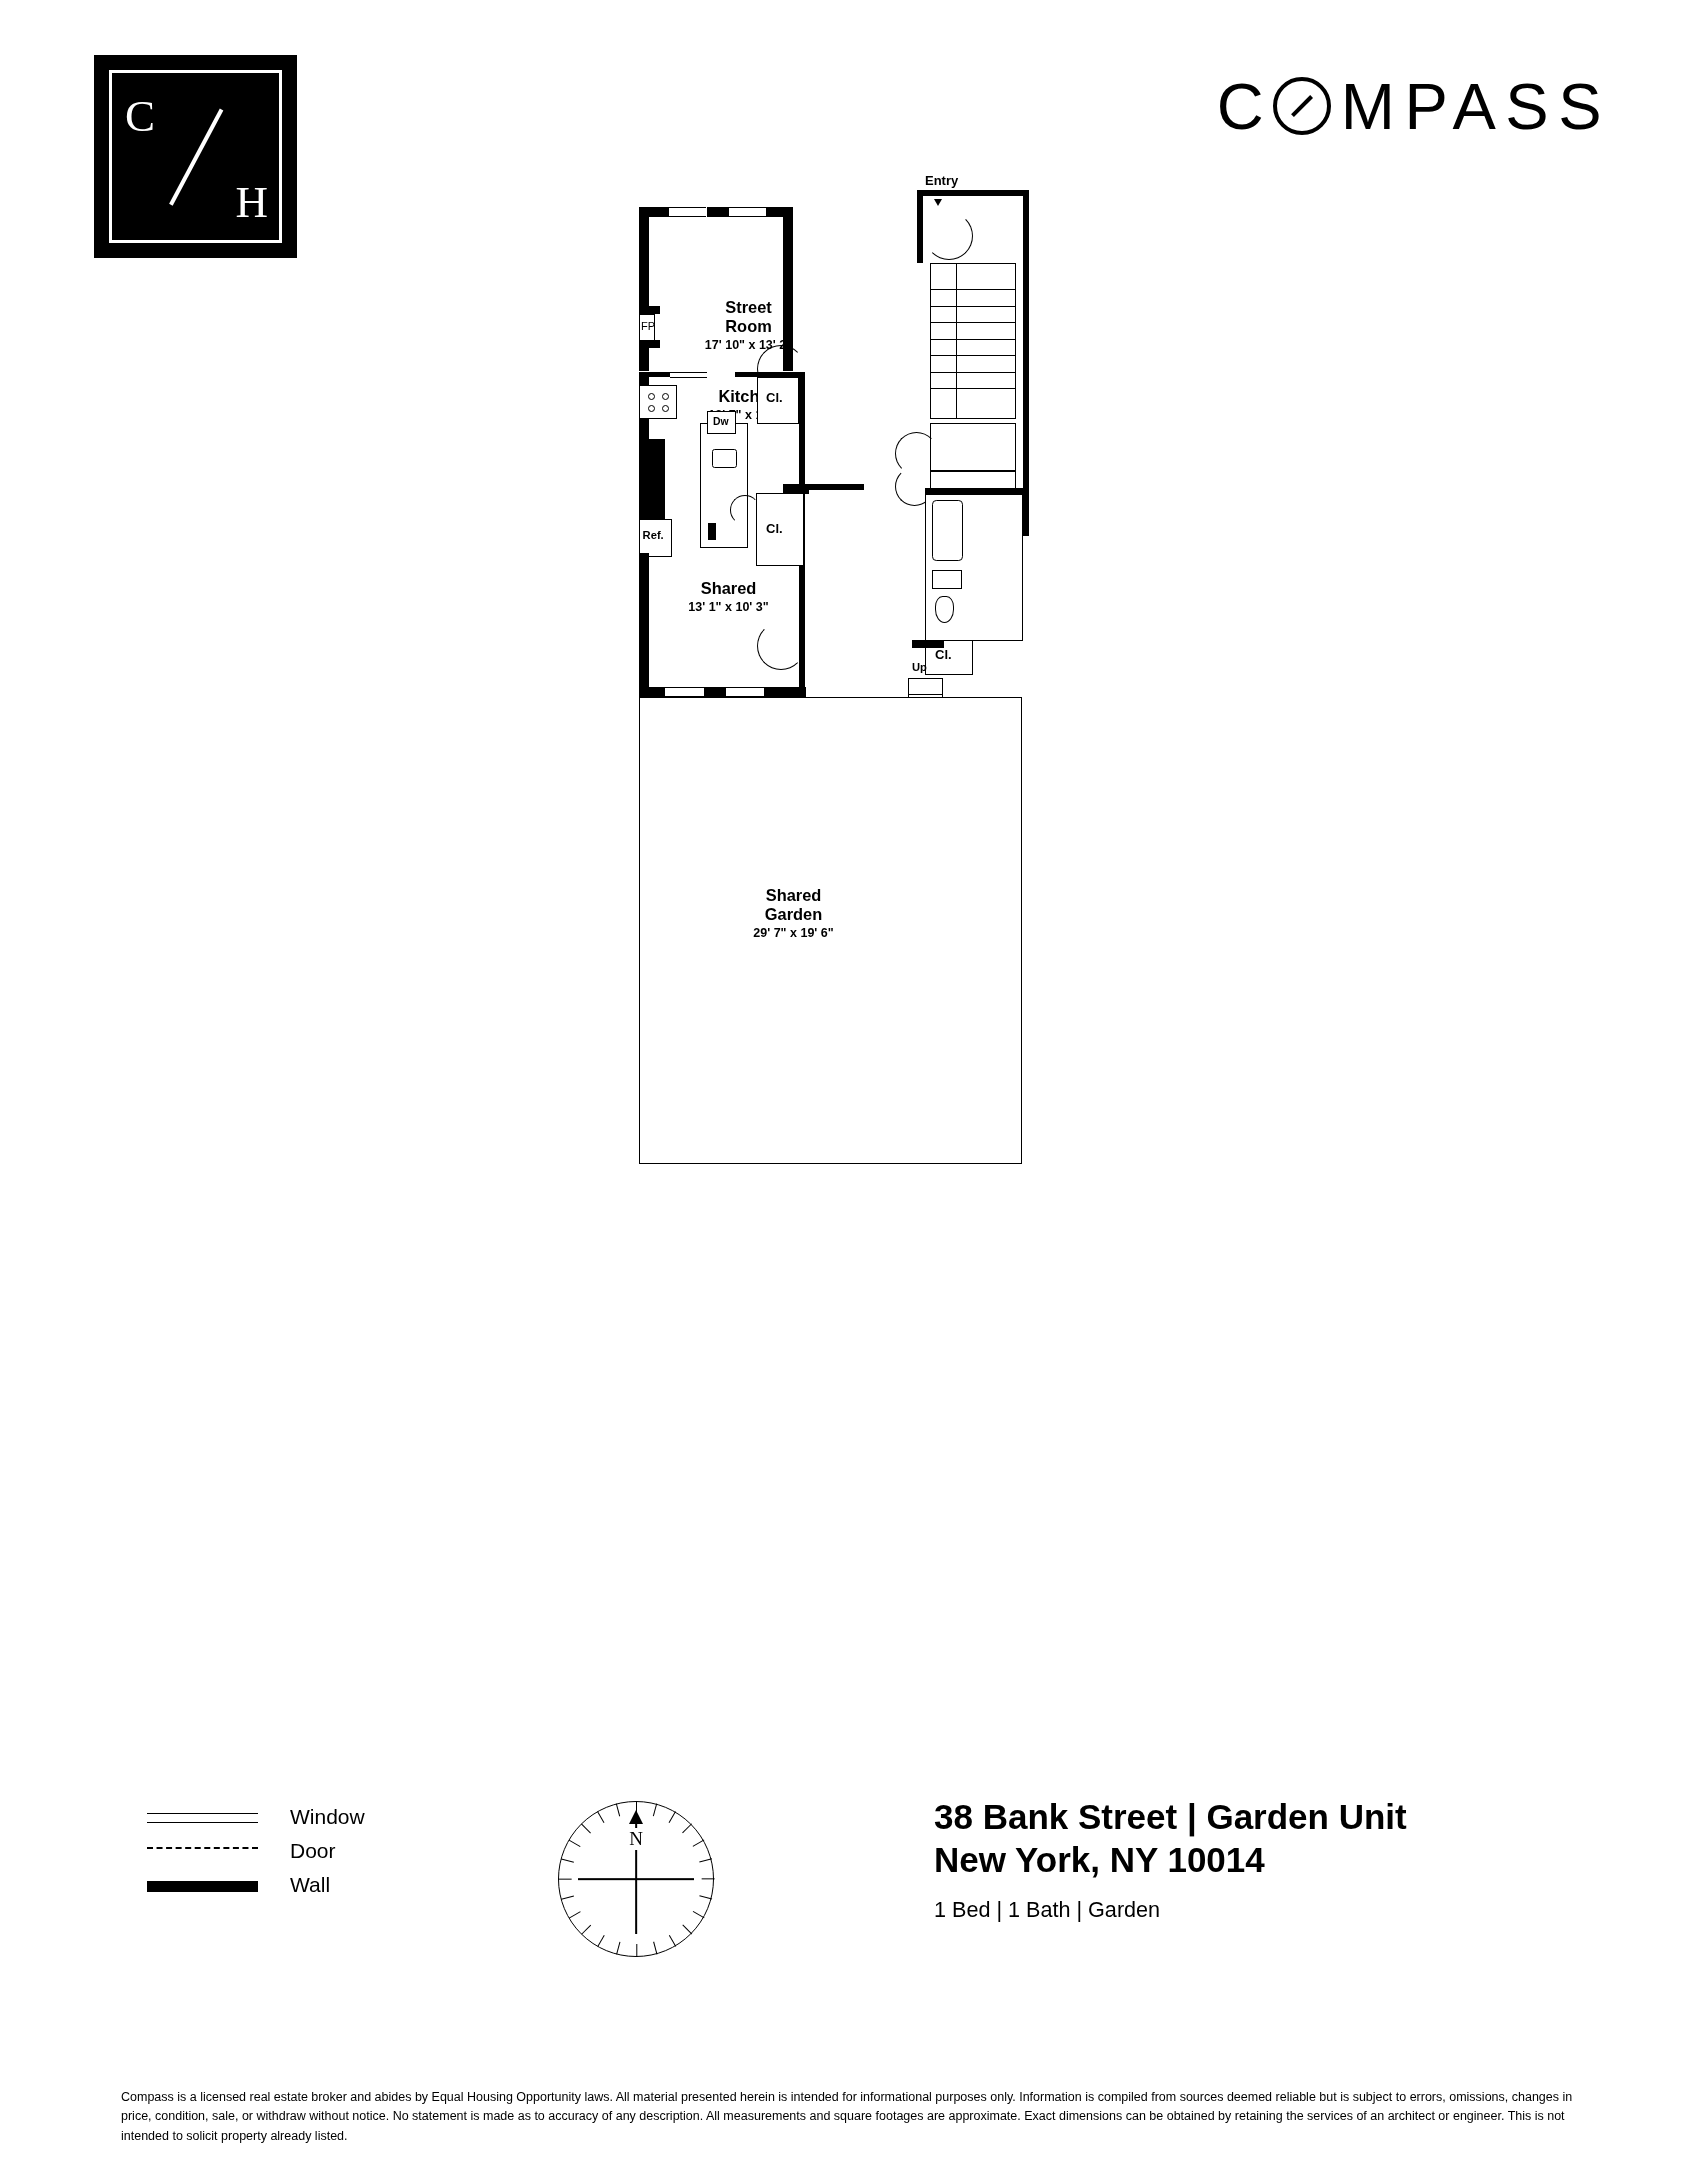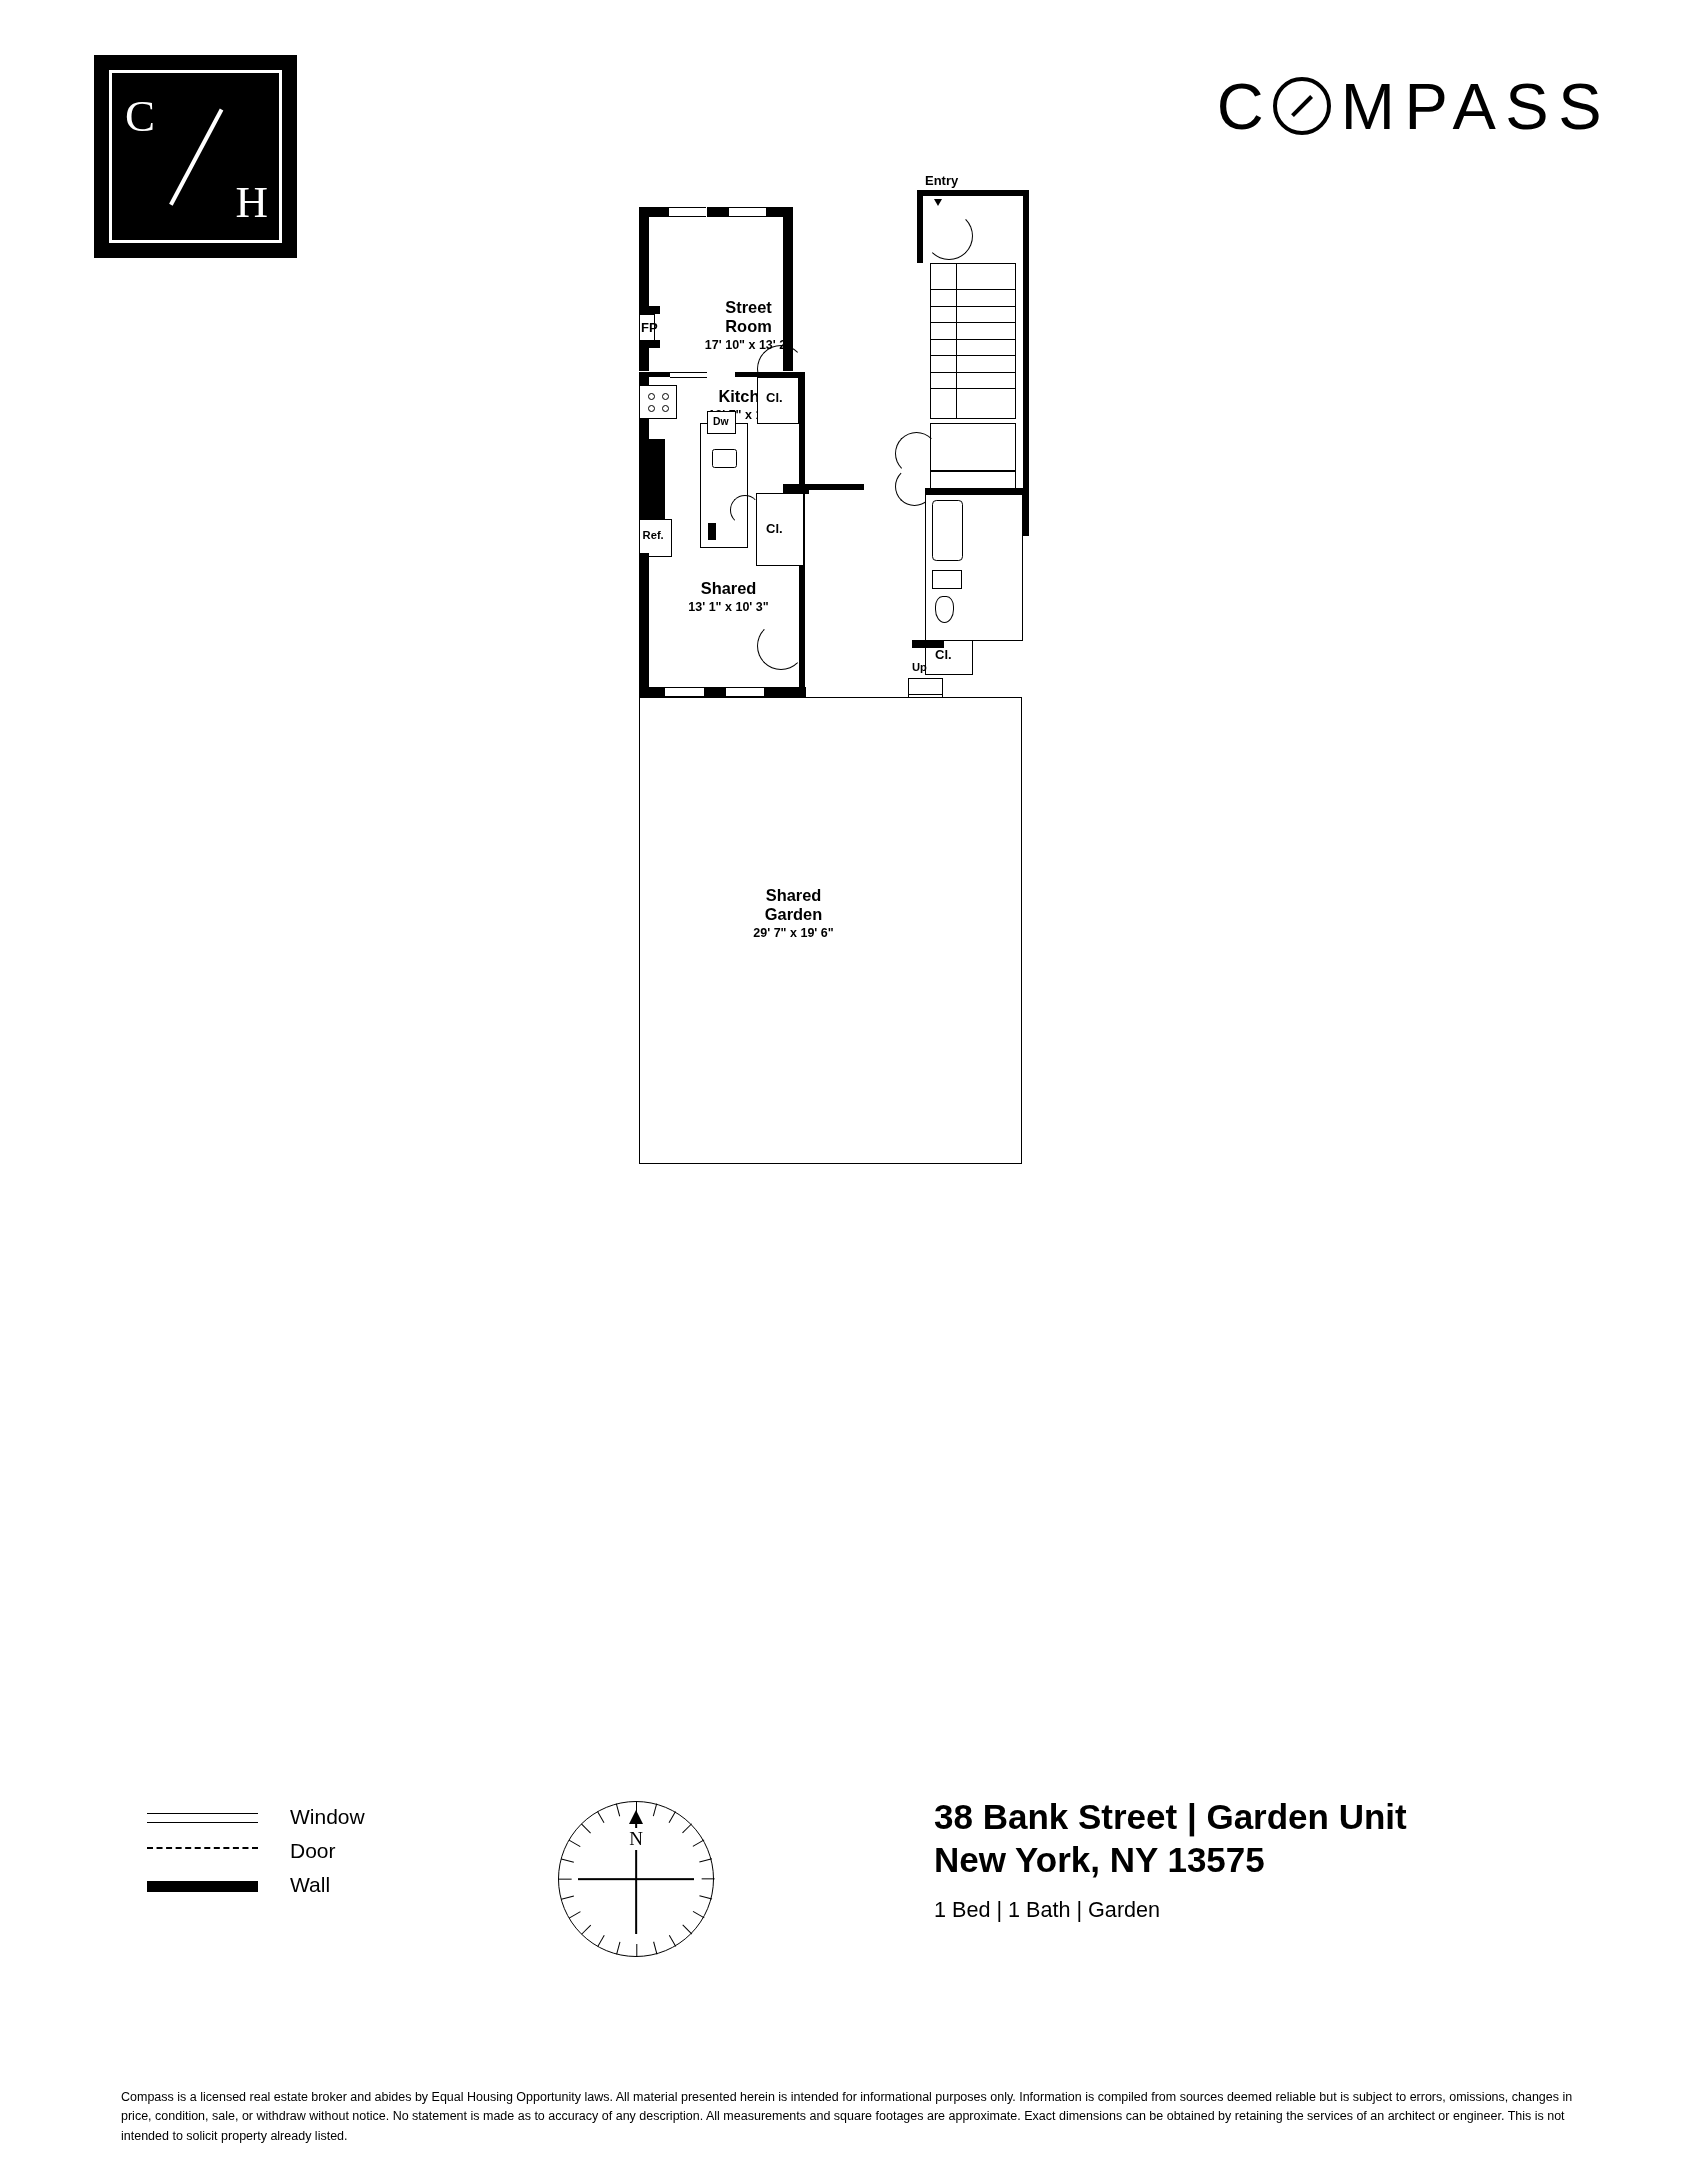--- a/index.html
+++ b/index.html
@@ -313,21 +313,21 @@
     <div class="wall" style="left:12px; top:17.3px; width:30px; height:9.5px;"></div>
     <div class="win" style="left:42px; top:17.3px; width:37px; height:9.5px;"></div>
     <div class="wall" style="left:80px; top:17.3px; width:22.5px; height:9.5px;"></div>
     <div class="win" style="left:102px; top:17.3px; width:37px; height:9.5px;"></div>
     <div class="wall" style="left:139px; top:17.3px; width:27px; height:9.5px;"></div>
     <div class="wall" style="left:156px; top:17.3px; width:9.5px; height:164px;"></div>
 
     <div class="wall" style="left:12px; top:116px; width:21px; height:7.8px;"></div>
     <div class="wall" style="left:12px; top:150px; width:21px; height:7.8px;"></div>
     <div class="boxline" style="left:12px; top:124px; width:15.6px; height:27px;"></div>
-    <div class="tinylabel" style="left:14px; top:130px; font-size:13px; font-weight:bold;">FP</div>
+    <div class="tinylabel" style="left:14px; top:130px; font-size:11px; font-weight:normal;">FP</div>
 
     <div class="label" style="left:48px; top:108px; width:147px;">
       <span>Street</span><br>
       <span>Room</span>
       <span class="dims">17' 10" x 13' 2"</span>
     </div>
 
     <div class="swing" style="left:130px; top:155px; width:48px; height:48px; border-right-color:transparent; border-bottom-color:transparent;"></div>
 
     <div class="wall" style="left:12px; top:182px; width:9.5px; height:69px;"></div>
@@ -472,20 +472,20 @@
     <div class="tick" style="transform:rotate(330deg);"></div>
     <div class="tick" style="transform:rotate(345deg);"></div>
     <div class="needle-v"></div>
     <div class="needle-h"></div>
     <div class="arrowhead"></div>
     <div class="n-letter">N</div>
   </div>
 
   <div class="titleblock">
     <div class="addr1">38 Bank Street | Garden Unit</div>
-    <div class="addr2">New York, NY 13575</div>
+    <div class="addr2">New York, NY 10014</div>
     <div class="subtitle">1 Bed | 1 Bath | Garden</div>
   </div>
 
   <div class="disclaimer">Compass is a licensed real estate broker and abides by Equal Housing Opportunity laws. All material presented herein is intended for informational purposes only. Information is compiled from sources deemed reliable but is subject to errors, omissions, changes in price, condition, sale, or withdraw without notice. No statement is made as to accuracy of any description. All measurements and square footages are approximate. Exact dimensions can be obtained by retaining the services of an architect or engineer. This is not intended to solicit property already listed.</div>
 
 </div>
 
 
 </body></html>

